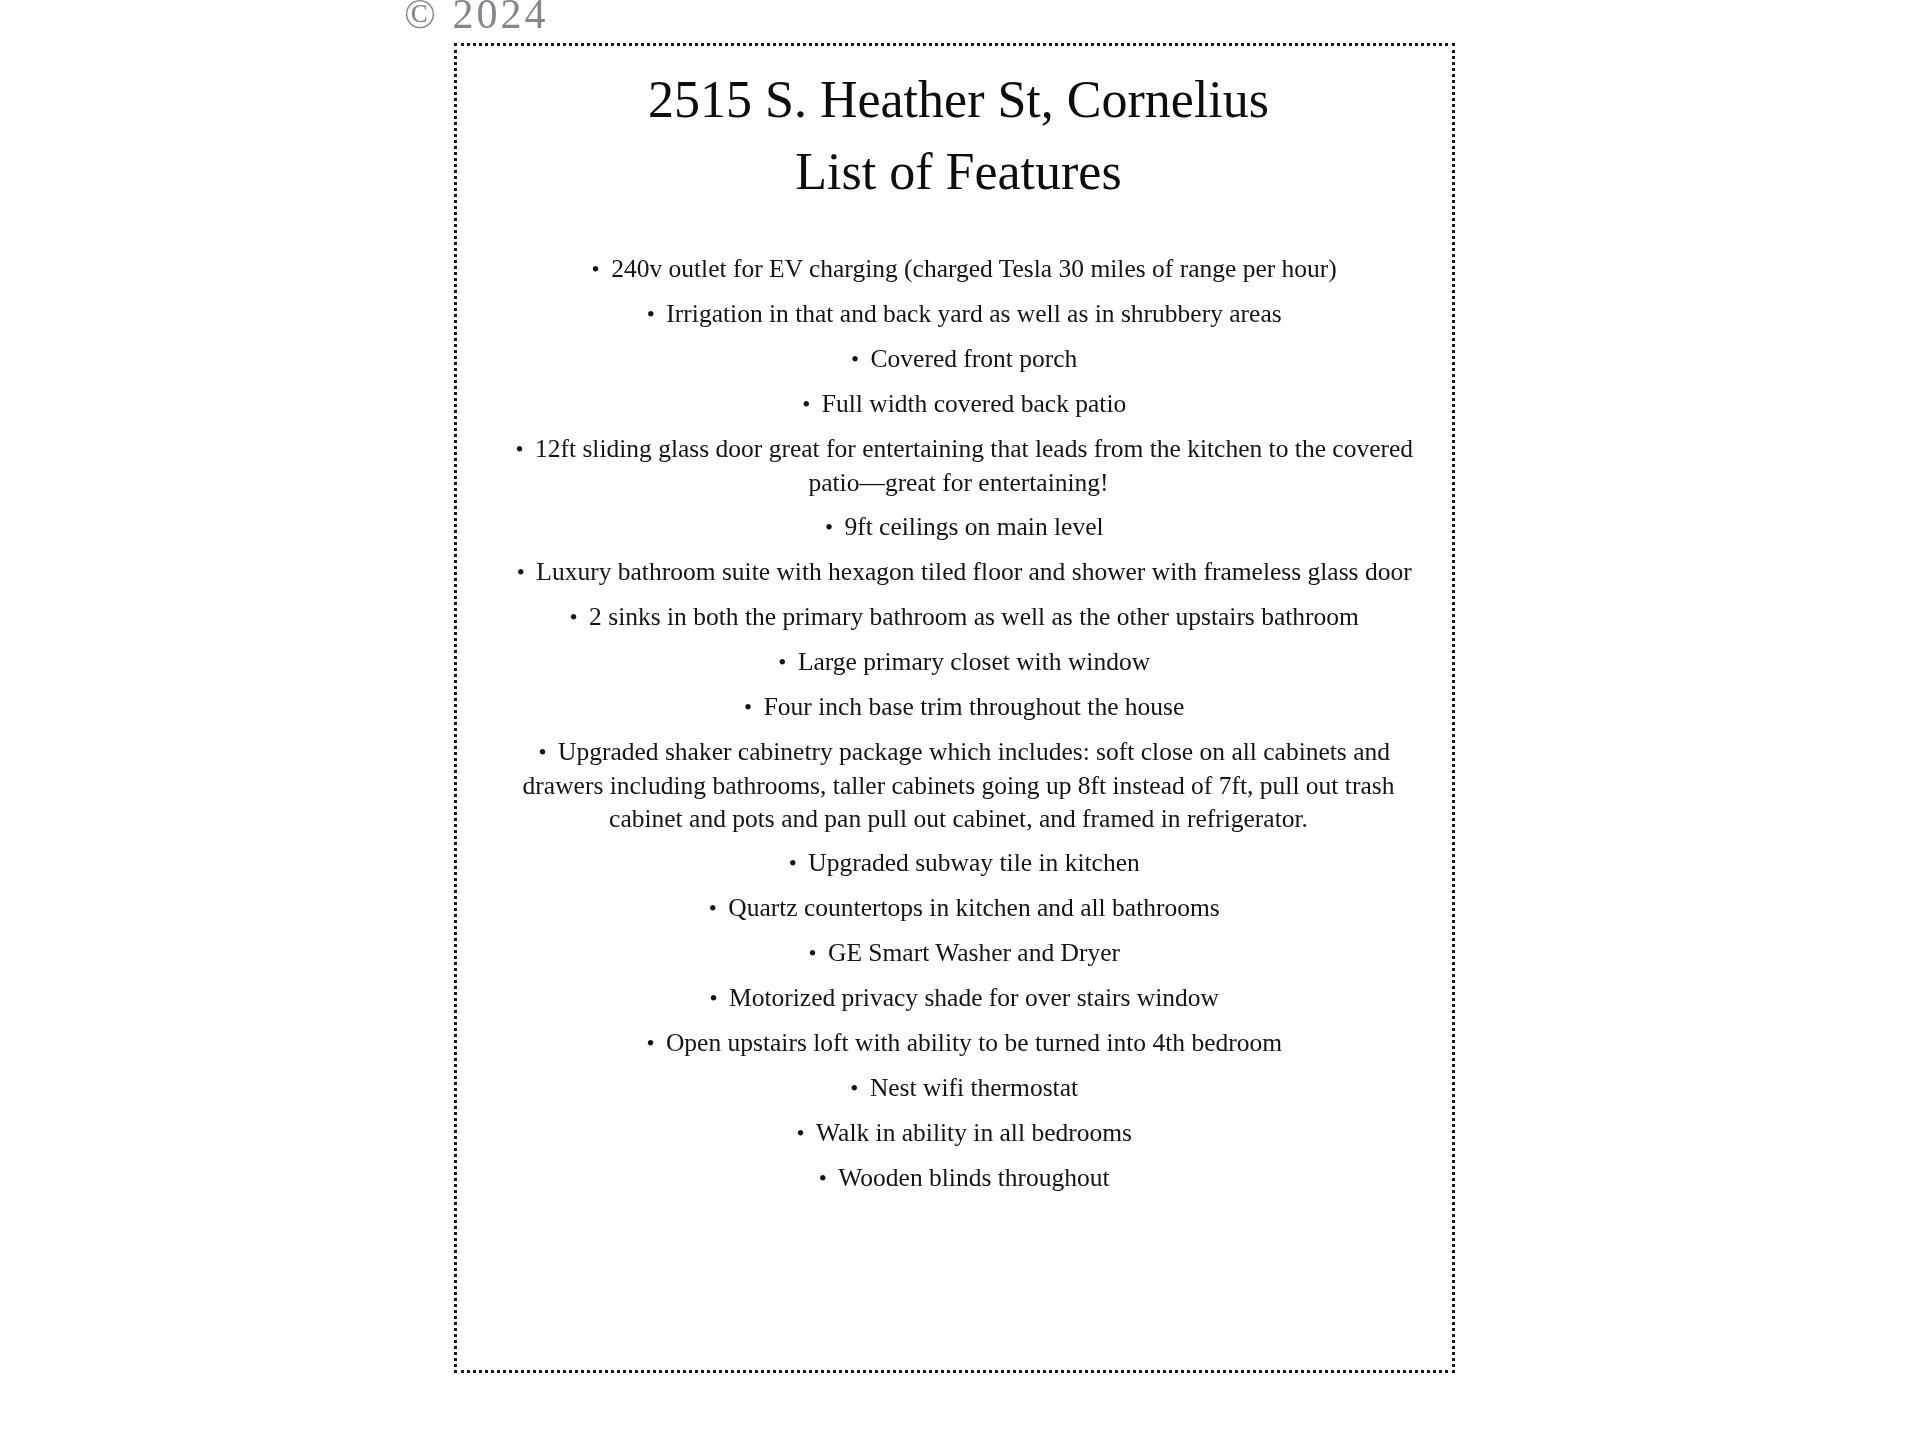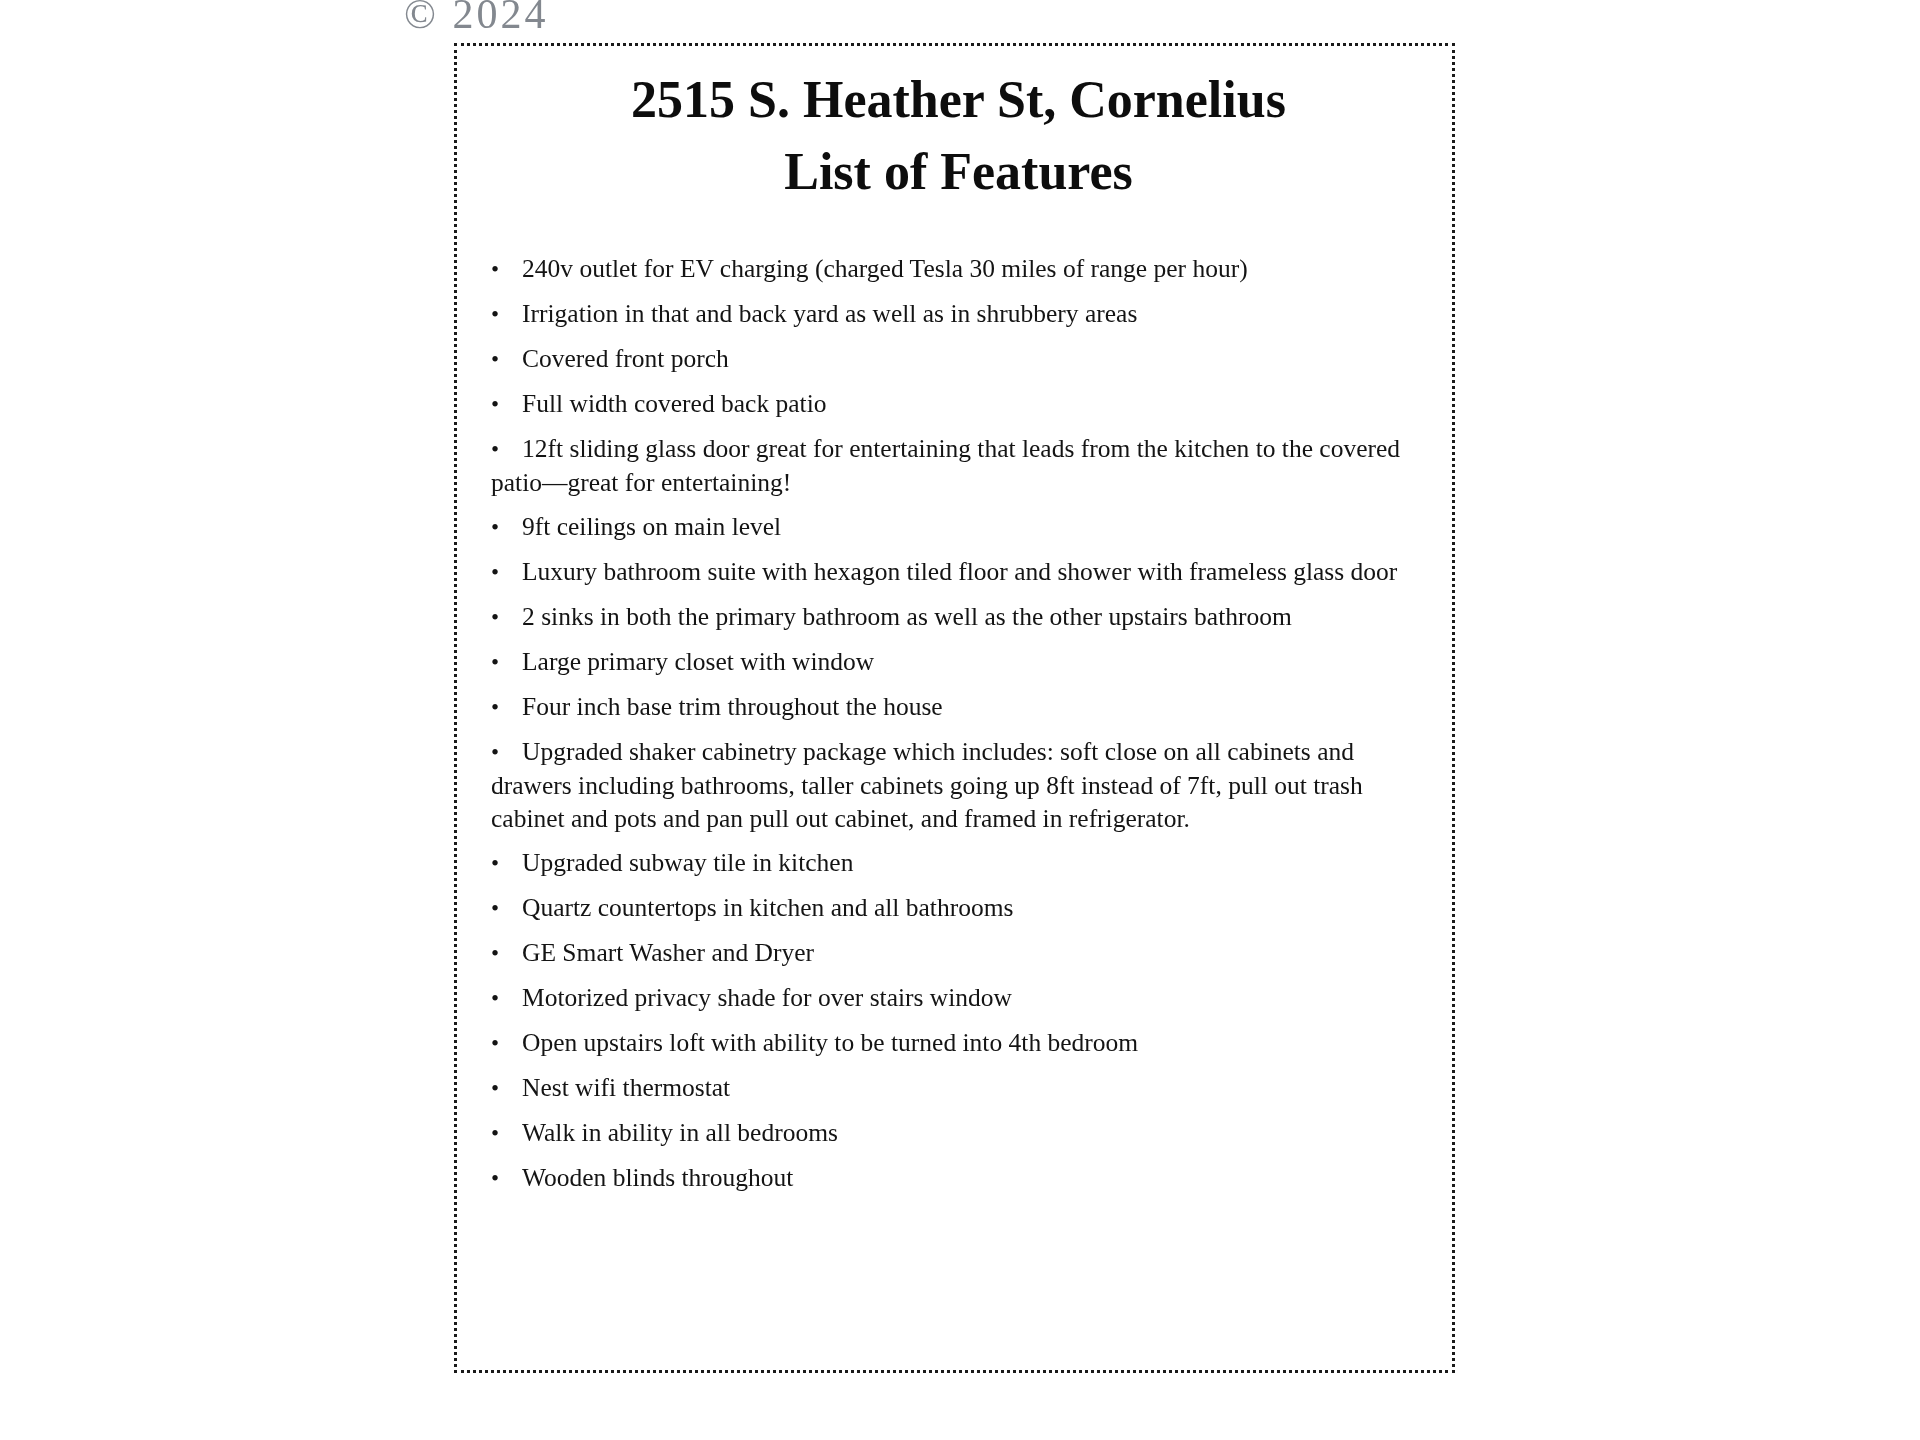--- a/index.html
+++ b/index.html
@@ -31,34 +31,35 @@
     top: 43px;
     width: 1001px;
     height: 1330px;
     box-sizing: border-box;
     border: 3px dotted #1a1a1a;
     padding: 16px 26px 0 34px;
     background: #ffffff;
   }
   .title {
     text-align: center;
-    font-weight: bold;
+    font-weight: normal;
     font-size: 52px;
     line-height: 72px;
     color: #0d0d0d;
     margin-top: 2px;
   }
   .feature-list {
     margin-top: 44px;
   }
   .item {
     font-size: 25.5px;
     line-height: 33px;
     margin-bottom: 11px;
     color: #141414;
+    text-align: center;
   }
   .bullet {
     display: inline-block;
     width: 31px;
     font-size: 23px;
     vertical-align: baseline;
   }
 </style>
 </head>
 <body>

